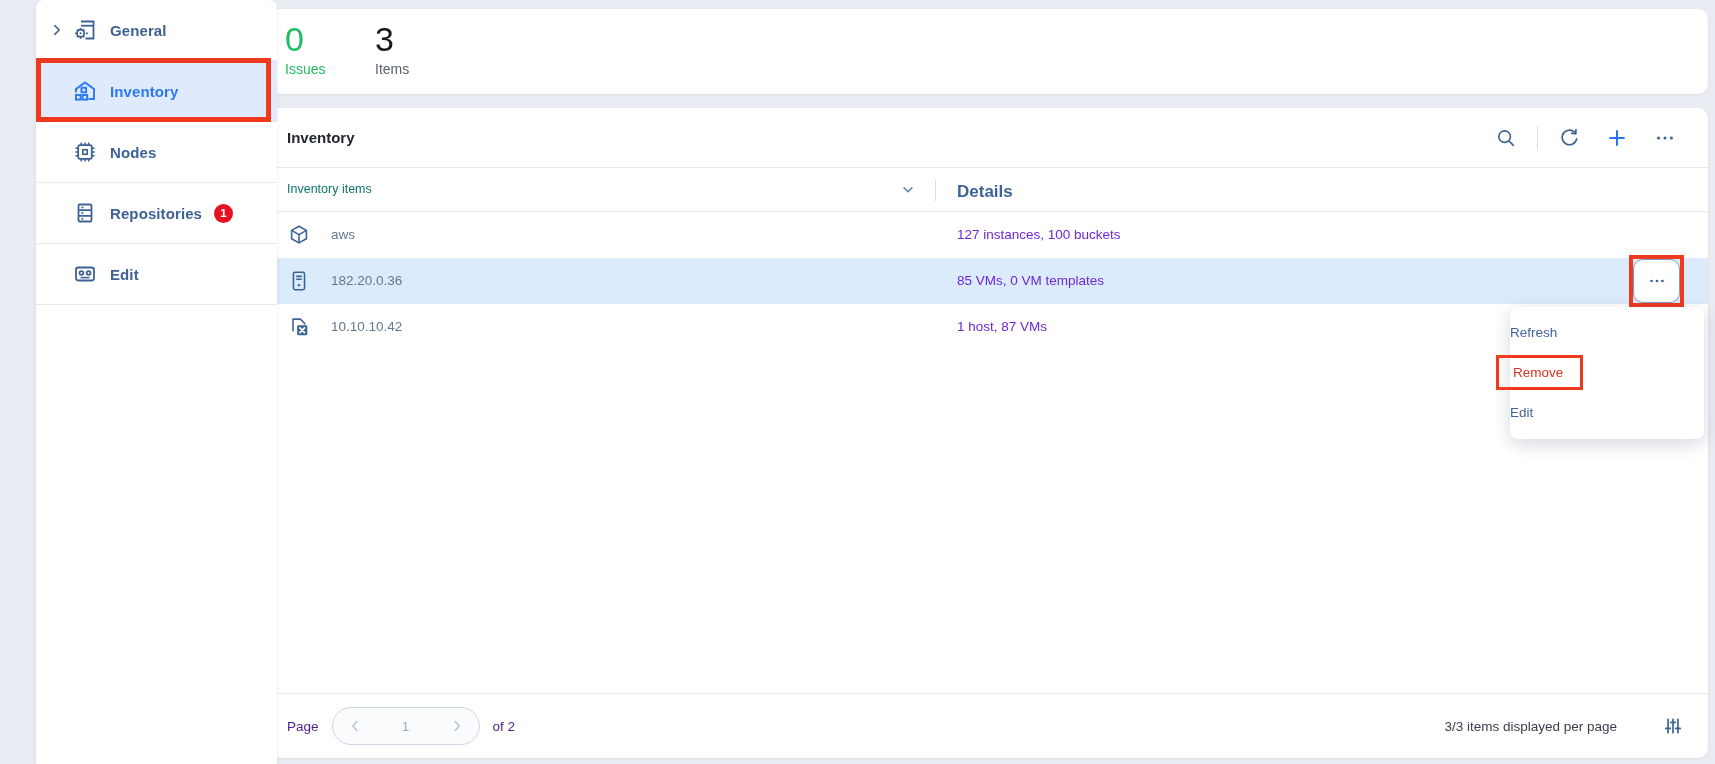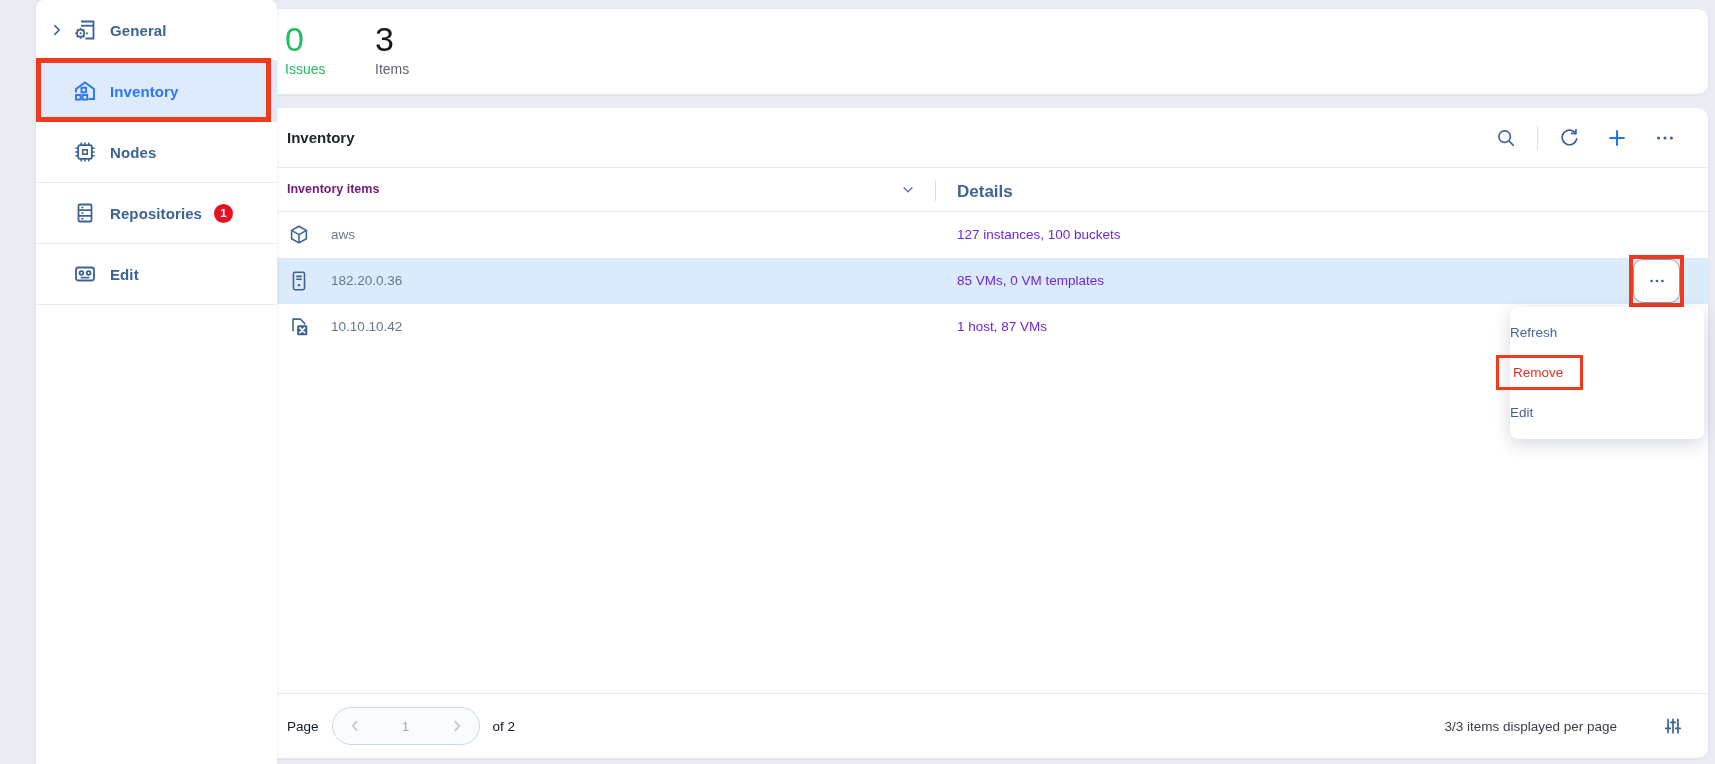--- a/index.html
+++ b/index.html
@@ -65,21 +65,21 @@
   .toolbar { display:flex; align-items:center; }
   .tool-btn {
     width:34px; height:34px; display:flex; align-items:center; justify-content:center;
     color:#3d6295; cursor:pointer; margin-left:14px; border-radius:6px;
   }
   .tool-sep { width:1px; height:24px; background:#d9dee5; margin-left:14px; }
   .tool-btn.add { color:#2575f0; }
 
   
   .table-head { position:relative; height:44px; border-bottom:1px solid #e7eaee; }
-  .th-items { position:absolute; left:30px; top:14px; font-size:12.5px; font-weight:700; color:#701a75; }
+  .th-items { position:absolute; left:30px; top:14px; font-size:12.5px; font-weight:400; color:#0f766e; }
   .th-chevron { position:absolute; left:644px; top:15px; color:#5f7ba5; cursor:pointer; }
   .th-sep { position:absolute; left:678px; top:12px; width:1px; height:21px; background:#d9dee5; }
   .th-details { position:absolute; left:700px; top:14px; font-size:17px; font-weight:700; color:#3e6496; }
 
   .row { position:relative; height:46px; cursor:pointer; }
   .row.selected { background:#dcebfb; }
   .row .r-icon { position:absolute; left:30px; top:11px; width:24px; height:24px; color:#3d6295; }
   .row .r-name { position:absolute; left:74px; top:15px; font-size:13.5px; color:#65788c; }
   .row .r-details { position:absolute; left:700px; top:15px; font-size:13.5px; color:#6d28d9; }
 
@@ -106,21 +106,21 @@
     border:3px solid #ef3a1e; display:inline-block;
   }
 
   
   .card-footer {
     position:absolute; left:0; right:0; bottom:0; height:65px;
     border-top:1px solid #e7eaee;
     display:flex; align-items:center; justify-content:space-between; padding:0 26px 0 30px;
   }
   .pager { display:flex; align-items:center; }
-  .pg-label { font-size:13.5px; color:#0f172a; }
+  .pg-label { font-size:13.5px; color:#4c1d95; }
   .pg-pill {
     margin:0 13px; width:148px; height:38px; border:1px solid #ccd7e4; border-radius:19px;
     background:#fafbfd; display:flex; align-items:center; justify-content:space-between; padding:0 15px;
   }
   .pg-chev { color:#b9c6d6; cursor:pointer; display:flex; }
   .pg-num {
     width:40px; border:none; background:transparent; text-align:center;
     font-size:13.5px; color:#9fabbb; font-family:"Liberation Sans", sans-serif; outline:none;
   }
   .per-page { display:flex; align-items:center;gap:36px; }

